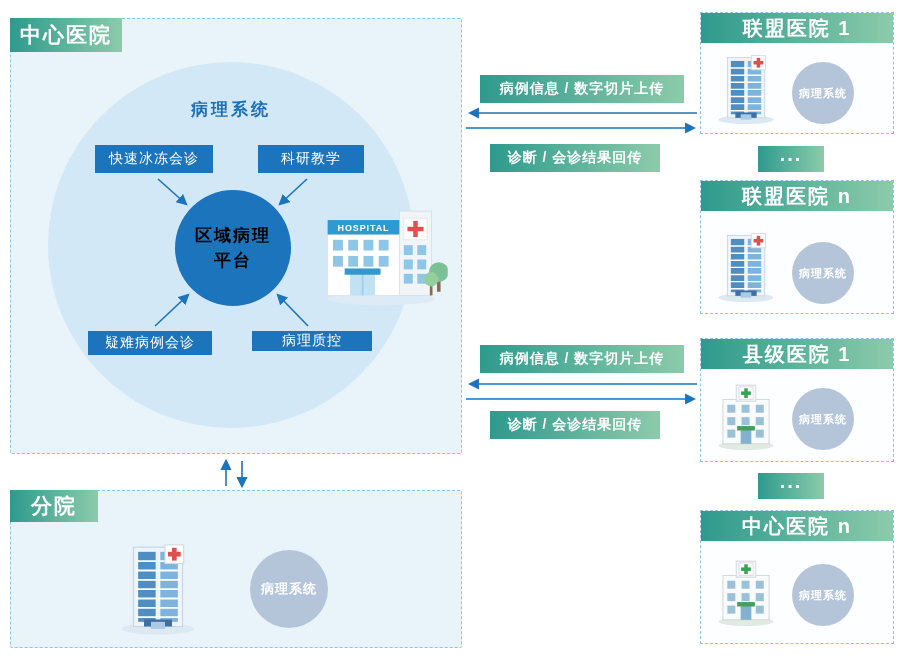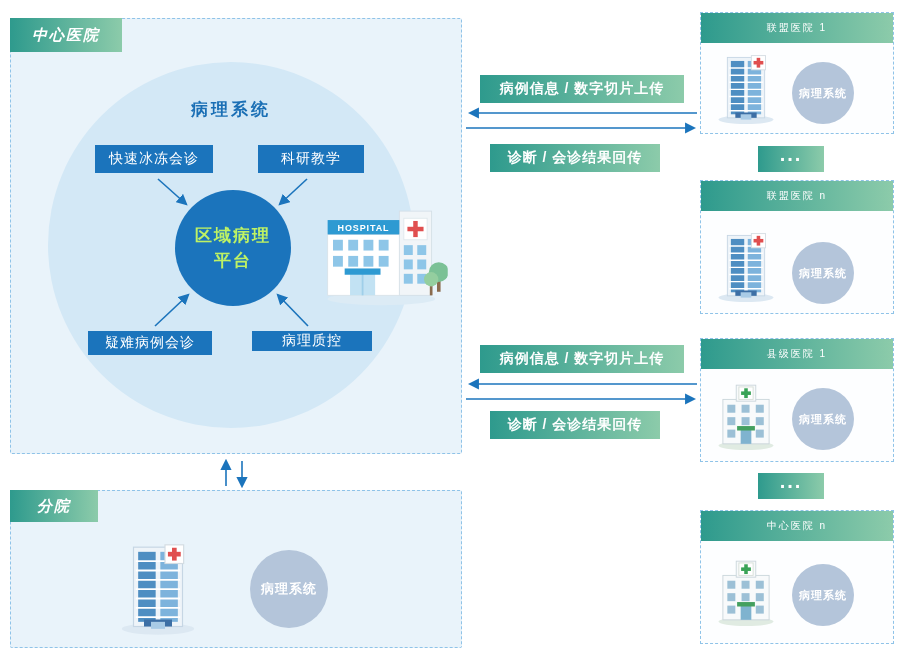--- a/index.html
+++ b/index.html
@@ -3,45 +3,45 @@
 <meta charset="utf-8">
 <style>
   * { margin:0; padding:0; box-sizing:border-box; }
   html,body { background:#ffffff; }
   body { font-family:"Liberation Sans","DejaVu Sans",sans-serif; }
   .canvas { position:relative; width:904px; height:658px; background:#ffffff; overflow:hidden; }
 
   .panel { position:absolute; background:#e9f3fa; border:1.5px dashed #8fc3e8; border-radius:2px; }
 
   .tag { position:absolute; display:flex; align-items:center; justify-content:center;
-         color:#ffffff; font-weight:bold; font-size:15px; letter-spacing:2px;
-         background:linear-gradient(90deg,#2e9a8d,#8ccbaa);font-style:italic; }
+         color:#ffffff; font-weight:bold; font-size:21px; letter-spacing:2px;
+         background:linear-gradient(90deg,#2e9a8d,#8ccbaa); }
 
   .big-circle { position:absolute; left:48px; top:62px; width:366px; height:366px;
                 border-radius:50%; background:#d3e8f6; }
 
   .sys-title { position:absolute; left:48px; top:98px; width:366px; text-align:center;
                color:#1a6fb5; font-size:17px; font-weight:bold; letter-spacing:3px; }
 
   .module { position:absolute; background:#1b74bc; color:#ffffff; font-size:14px;
             display:flex; align-items:center; justify-content:center; letter-spacing:1px; }
 
   .center-circle { position:absolute; left:175px; top:190px; width:116px; height:116px;
-                   border-radius:50%; background:#1b74bc; color:#bef264;
+                   border-radius:50%; background:#1b74bc; color:#000000;
                    display:flex; align-items:center; justify-content:center; }
   .center-circle span { width:78px; text-align:center; font-size:17px; font-weight:bold;
                         line-height:1.5; letter-spacing:2px; }
 
   .flow-label { position:absolute; display:flex; align-items:center; justify-content:center;
                 color:#ffffff; font-size:14px; font-weight:bold; letter-spacing:1px;
                 background:linear-gradient(90deg,#2e9a8d,#8ccbaa); }
 
   .card { position:absolute; background:#fdfeff; border:1.5px dashed #8fc3e8; }
   .card-title { height:30px; display:flex; align-items:center; justify-content:center;
-                color:#ffffff; font-size:10px; font-weight:normal; letter-spacing:2px;
+                color:#ffffff; font-size:20px; font-weight:bold; letter-spacing:2px;
                 background:linear-gradient(90deg,#2e9a8d,#8ccbaa); }
 
   .ellipsis-box { position:absolute; width:66px; height:26px; display:flex; align-items:center;
                   justify-content:center; color:#ffffff; font-weight:bold; font-size:20px;
                   letter-spacing:2px; background:linear-gradient(90deg,#2e9a8d,#8ccbaa); }
   .ellipsis-box span { transform:translateY(-5px); }
 
   .sys-circle { position:absolute; border-radius:50%; background:#b4c5da; color:#ffffff;
                 display:flex; align-items:center; justify-content:center; font-weight:bold;
                 letter-spacing:1px; }

